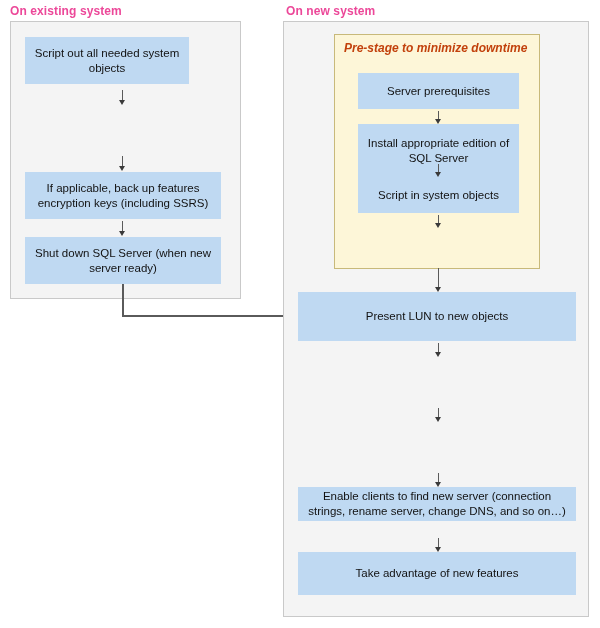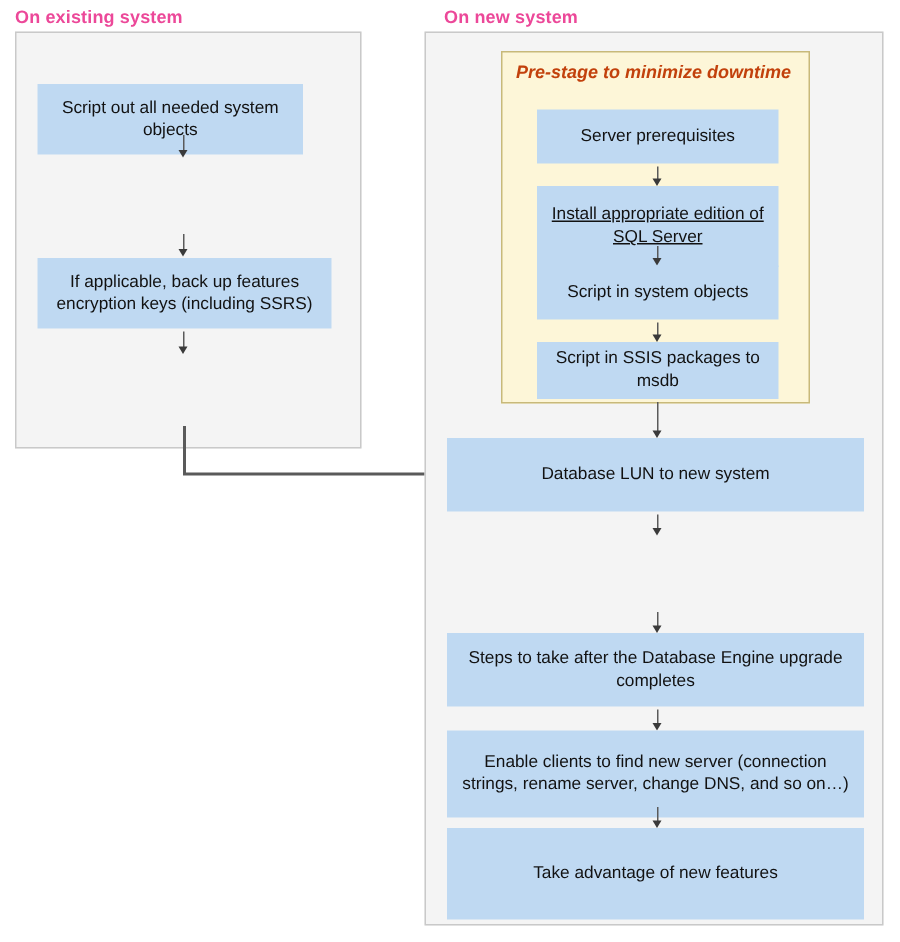--- a/index.html
+++ b/index.html
@@ -23,21 +23,21 @@
   
   .panel-title {
     position: absolute;
     font-size: 12px;
     font-weight: bold;
     color: #ec4899;
     letter-spacing: 0.1px;
     white-space: nowrap;
   }
   #title-existing { left: 10px; top: 4px; }
-  #title-new      { left: 286px; top: 4px; margin-left: 10px; }
+  #title-new      { left: 286px; top: 4px; }
 
   
   .panel {
     position: absolute;
     background: #f4f4f4;
     border: 1px solid #c9c9c9;
     box-sizing: border-box;
   }
   #panel-existing { left: 10px;  top: 21px; width: 231px; height: 278px; }
   #panel-new      { left: 283px; top: 21px; width: 306px; height: 596px; }
@@ -120,40 +120,41 @@
 </style>
 </head>
 <body>
 
 <div class="canvas">
 
   <div class="panel-title" id="title-existing">On existing system</div>
 
   <div class="panel" id="panel-existing"></div>
 
-  <div class="node" style="left:25px; top:56px; width:177px; height:47px;">Script out all needed system objects</div>
+  <div class="node" style="left:25px; top:37px; width:164px; height:47px;">Script out all needed system objects</div>
 
   <div class="arrow-v" style="left:118px; top:90px; height:15px;">
     <span class="shaft" style="height:11px;"></span>
       <span class="head"></span>
   </div>
 
 
   <div class="arrow-v" style="left:118px; top:156px; height:15px;">
     <span class="shaft" style="height:11px;"></span>
       <span class="head"></span>
   </div>
 
   <div class="node" style="left:25px; top:172px; width:196px; height:47px;">If applicable, back up features encryption keys (including SSRS)</div>
 
   <div class="arrow-v" style="left:118px; top:221px; height:15px;">
     <span class="shaft" style="height:11px;"></span>
       <span class="head"></span>
   </div>
 
+  <div class="node" style="left:25px; top:237px; width:196px; height:47px;">Shut down SQL Server (when new server ready)</div>
 
   <div class="elbow" style="left:0; top:0; width:600px; height:628px;">
     <span class="seg-v" style="left:122px; top:284px; height:32px;"></span>
     <span class="seg-h" style="left:122px; top:315px; width:170px;"></span>
     <span class="head-r" style="left:290px; top:311px;"></span>
   </div>
 
   <div class="panel-title" id="title-new">On new system</div>
 
   <div class="panel" id="panel-new"></div>
@@ -162,63 +163,61 @@
 
   <div class="group-label">Pre-stage to minimize downtime</div>
 
   <div class="node" style="left:358px; top:73px; width:161px; height:36px;">Server prerequisites</div>
 
   <div class="arrow-v" style="left:434px; top:111px; height:13px;">
     <span class="shaft" style="height:9px;"></span>
       <span class="head"></span>
   </div>
 
-  <div class="node" style="left:358px; top:124px; width:161px; height:54px;text-decoration:underline;">Install appropriate edition of SQL Server</div>
+  <div class="node" style="left:358px; top:124px; width:161px; height:54px;">Install appropriate edition of SQL Server</div>
 
   <div class="arrow-v" style="left:434px; top:164px; height:13px;">
     <span class="shaft" style="height:9px;"></span>
       <span class="head"></span>
   </div>
 
   <div class="node" style="left:358px; top:177px; width:161px; height:36px;">Script in system objects</div>
 
   <div class="arrow-v" style="left:434px; top:215px; height:13px;">
     <span class="shaft" style="height:9px;"></span>
       <span class="head"></span>
   </div>
 
-  <div class="node" style="left:358px; top:228px; width:161px; height:38px;">Script in SSIS packages to msdb</div>
 
   <div class="arrow-v" style="left:434px; top:268px; height:24px;">
     <span class="shaft" style="height:20px;"></span>
       <span class="head"></span>
   </div>
 
-  <div class="node" style="left:298px; top:292px; width:278px; height:49px;">Database LUN to new system</div>
+  <div class="node" style="left:298px; top:292px; width:278px; height:49px;">Present LUN to new objects</div>
 
   <div class="arrow-v" style="left:434px; top:343px; height:14px;">
     <span class="shaft" style="height:10px;"></span>
       <span class="head"></span>
   </div>
 
 
   <div class="arrow-v" style="left:434px; top:408px; height:14px;">
     <span class="shaft" style="height:10px;"></span>
       <span class="head"></span>
   </div>
 
-  <div class="node" style="left:298px; top:422px; width:278px; height:49px;">Steps to take after the Database Engine upgrade completes</div>
 
   <div class="arrow-v" style="left:434px; top:473px; height:14px;">
     <span class="shaft" style="height:10px;"></span>
       <span class="head"></span>
   </div>
 
-  <div class="node" style="left:298px; top:487px; width:278px; height:58px;">Enable clients to find new server (connection strings, rename server, change DNS, and so on…)</div>
+  <div class="node" style="left:298px; top:487px; width:278px; height:34px;">Enable clients to find new server (connection strings, rename server, change DNS, and so on…)</div>
 
   <div class="arrow-v" style="left:434px; top:538px; height:14px;">
     <span class="shaft" style="height:10px;"></span>
       <span class="head"></span>
   </div>
 
-  <div class="node" style="left:298px; top:552px; width:278px; height:61px;">Take advantage of new features</div>
+  <div class="node" style="left:298px; top:552px; width:278px; height:43px;">Take advantage of new features</div>
 
 </div>
 
 </body></html>

